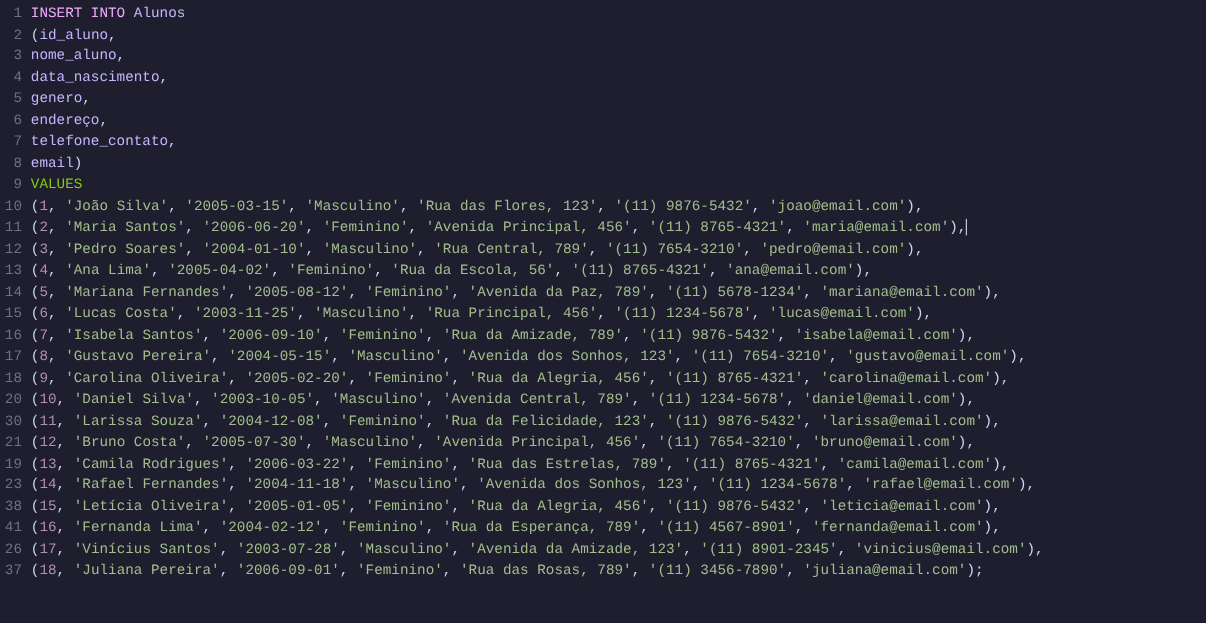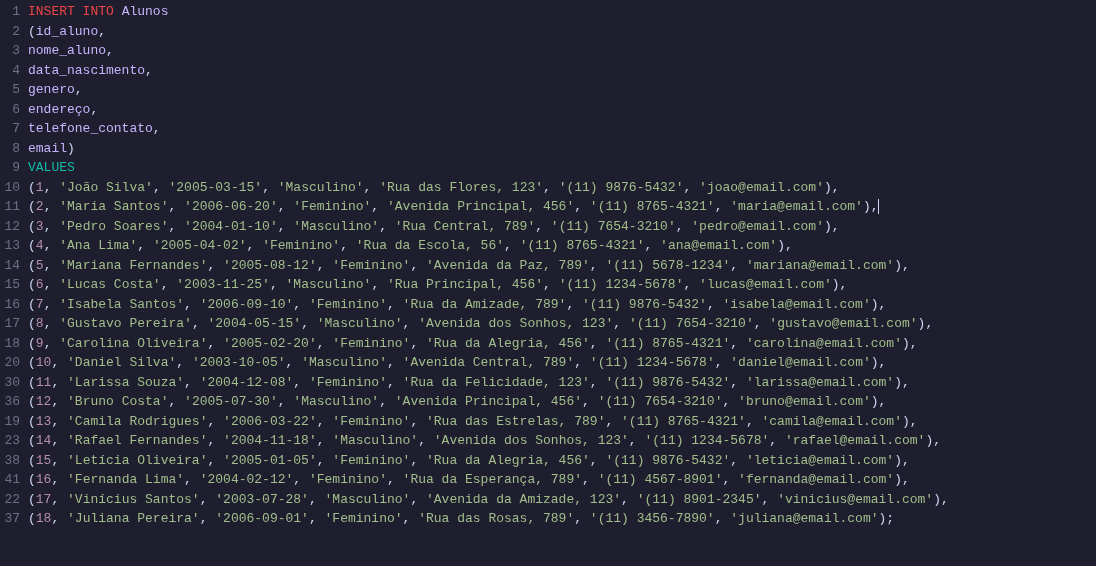--- a/index.html
+++ b/index.html
@@ -25,22 +25,22 @@
   }
   .code {
     flex: 1;
     white-space: pre;
     padding-right: 20px;
   }
   .line {
     height: 19.5px;
     line-height: 19.5px;
   }
-  .kw { color: #ef4444; }
-  .kw2 { color: #14b8a6; }
+  .kw { color: #f0abfc; }
+  .kw2 { color: #84cc16; }
   .ident { color: #c4b5fd; }
   .paren { color: #cdd6f4; }
   .punct { color: #cdd6f4; }
   .num { color: #b48ead; }
   .str { color: #a3be8c; }
   .cursor {
     display: inline-block;
     width: 1px;
     height: 15px;
     background: #cdd6f4;
@@ -66,22 +66,22 @@
       <div class="line">11</div>
       <div class="line">12</div>
       <div class="line">13</div>
       <div class="line">14</div>
       <div class="line">15</div>
       <div class="line">16</div>
       <div class="line">17</div>
       <div class="line">18</div>
       <div class="line">20</div>
       <div class="line">30</div>
-      <div class="line">36</div>
+      <div class="line">21</div>
       <div class="line">19</div>
       <div class="line">23</div>
       <div class="line">38</div>
       <div class="line">41</div>
-      <div class="line">22</div>
+      <div class="line">26</div>
       <div class="line">37</div>
     </div>
   <div class="code" id="code"><div class="line"><span class="kw">INSERT INTO</span> <span class="ident">Alunos</span></div><div class="line"><span class="paren">(</span><span class="ident">id_aluno</span><span class="punct">,</span></div><div class="line"><span class="ident">nome_aluno</span><span class="punct">,</span></div><div class="line"><span class="ident">data_nascimento</span><span class="punct">,</span></div><div class="line"><span class="ident">genero</span><span class="punct">,</span></div><div class="line"><span class="ident">endereço</span><span class="punct">,</span></div><div class="line"><span class="ident">telefone_contato</span><span class="punct">,</span></div><div class="line"><span class="ident">email</span><span class="paren">)</span></div><div class="line"><span class="kw2">VALUES</span></div><div class="line"><span class="paren">(</span><span class="num">1</span><span class="punct">,</span> <span class="str">'João Silva'</span><span class="punct">,</span> <span class="str">'2005-03-15'</span><span class="punct">,</span> <span class="str">'Masculino'</span><span class="punct">,</span> <span class="str">'Rua das Flores, 123'</span><span class="punct">,</span> <span class="str">'(11) 9876-5432'</span><span class="punct">,</span> <span class="str">'joao@email.com'</span><span class="paren">)</span><span class="punct">,</span></div><div class="line"><span class="paren">(</span><span class="num">2</span><span class="punct">,</span> <span class="str">'Maria Santos'</span><span class="punct">,</span> <span class="str">'2006-06-20'</span><span class="punct">,</span> <span class="str">'Feminino'</span><span class="punct">,</span> <span class="str">'Avenida Principal, 456'</span><span class="punct">,</span> <span class="str">'(11) 8765-4321'</span><span class="punct">,</span> <span class="str">'maria@email.com'</span><span class="paren">)</span><span class="punct">,</span><span class="cursor"></span></div><div class="line"><span class="paren">(</span><span class="num">3</span><span class="punct">,</span> <span class="str">'Pedro Soares'</span><span class="punct">,</span> <span class="str">'2004-01-10'</span><span class="punct">,</span> <span class="str">'Masculino'</span><span class="punct">,</span> <span class="str">'Rua Central, 789'</span><span class="punct">,</span> <span class="str">'(11) 7654-3210'</span><span class="punct">,</span> <span class="str">'pedro@email.com'</span><span class="paren">)</span><span class="punct">,</span></div><div class="line"><span class="paren">(</span><span class="num">4</span><span class="punct">,</span> <span class="str">'Ana Lima'</span><span class="punct">,</span> <span class="str">'2005-04-02'</span><span class="punct">,</span> <span class="str">'Feminino'</span><span class="punct">,</span> <span class="str">'Rua da Escola, 56'</span><span class="punct">,</span> <span class="str">'(11) 8765-4321'</span><span class="punct">,</span> <span class="str">'ana@email.com'</span><span class="paren">)</span><span class="punct">,</span></div><div class="line"><span class="paren">(</span><span class="num">5</span><span class="punct">,</span> <span class="str">'Mariana Fernandes'</span><span class="punct">,</span> <span class="str">'2005-08-12'</span><span class="punct">,</span> <span class="str">'Feminino'</span><span class="punct">,</span> <span class="str">'Avenida da Paz, 789'</span><span class="punct">,</span> <span class="str">'(11) 5678-1234'</span><span class="punct">,</span> <span class="str">'mariana@email.com'</span><span class="paren">)</span><span class="punct">,</span></div><div class="line"><span class="paren">(</span><span class="num">6</span><span class="punct">,</span> <span class="str">'Lucas Costa'</span><span class="punct">,</span> <span class="str">'2003-11-25'</span><span class="punct">,</span> <span class="str">'Masculino'</span><span class="punct">,</span> <span class="str">'Rua Principal, 456'</span><span class="punct">,</span> <span class="str">'(11) 1234-5678'</span><span class="punct">,</span> <span class="str">'lucas@email.com'</span><span class="paren">)</span><span class="punct">,</span></div><div class="line"><span class="paren">(</span><span class="num">7</span><span class="punct">,</span> <span class="str">'Isabela Santos'</span><span class="punct">,</span> <span class="str">'2006-09-10'</span><span class="punct">,</span> <span class="str">'Feminino'</span><span class="punct">,</span> <span class="str">'Rua da Amizade, 789'</span><span class="punct">,</span> <span class="str">'(11) 9876-5432'</span><span class="punct">,</span> <span class="str">'isabela@email.com'</span><span class="paren">)</span><span class="punct">,</span></div><div class="line"><span class="paren">(</span><span class="num">8</span><span class="punct">,</span> <span class="str">'Gustavo Pereira'</span><span class="punct">,</span> <span class="str">'2004-05-15'</span><span class="punct">,</span> <span class="str">'Masculino'</span><span class="punct">,</span> <span class="str">'Avenida dos Sonhos, 123'</span><span class="punct">,</span> <span class="str">'(11) 7654-3210'</span><span class="punct">,</span> <span class="str">'gustavo@email.com'</span><span class="paren">)</span><span class="punct">,</span></div><div class="line"><span class="paren">(</span><span class="num">9</span><span class="punct">,</span> <span class="str">'Carolina Oliveira'</span><span class="punct">,</span> <span class="str">'2005-02-20'</span><span class="punct">,</span> <span class="str">'Feminino'</span><span class="punct">,</span> <span class="str">'Rua da Alegria, 456'</span><span class="punct">,</span> <span class="str">'(11) 8765-4321'</span><span class="punct">,</span> <span class="str">'carolina@email.com'</span><span class="paren">)</span><span class="punct">,</span></div><div class="line"><span class="paren">(</span><span class="num">10</span><span class="punct">,</span> <span class="str">'Daniel Silva'</span><span class="punct">,</span> <span class="str">'2003-10-05'</span><span class="punct">,</span> <span class="str">'Masculino'</span><span class="punct">,</span> <span class="str">'Avenida Central, 789'</span><span class="punct">,</span> <span class="str">'(11) 1234-5678'</span><span class="punct">,</span> <span class="str">'daniel@email.com'</span><span class="paren">)</span><span class="punct">,</span></div><div class="line"><span class="paren">(</span><span class="num">11</span><span class="punct">,</span> <span class="str">'Larissa Souza'</span><span class="punct">,</span> <span class="str">'2004-12-08'</span><span class="punct">,</span> <span class="str">'Feminino'</span><span class="punct">,</span> <span class="str">'Rua da Felicidade, 123'</span><span class="punct">,</span> <span class="str">'(11) 9876-5432'</span><span class="punct">,</span> <span class="str">'larissa@email.com'</span><span class="paren">)</span><span class="punct">,</span></div><div class="line"><span class="paren">(</span><span class="num">12</span><span class="punct">,</span> <span class="str">'Bruno Costa'</span><span class="punct">,</span> <span class="str">'2005-07-30'</span><span class="punct">,</span> <span class="str">'Masculino'</span><span class="punct">,</span> <span class="str">'Avenida Principal, 456'</span><span class="punct">,</span> <span class="str">'(11) 7654-3210'</span><span class="punct">,</span> <span class="str">'bruno@email.com'</span><span class="paren">)</span><span class="punct">,</span></div><div class="line"><span class="paren">(</span><span class="num">13</span><span class="punct">,</span> <span class="str">'Camila Rodrigues'</span><span class="punct">,</span> <span class="str">'2006-03-22'</span><span class="punct">,</span> <span class="str">'Feminino'</span><span class="punct">,</span> <span class="str">'Rua das Estrelas, 789'</span><span class="punct">,</span> <span class="str">'(11) 8765-4321'</span><span class="punct">,</span> <span class="str">'camila@email.com'</span><span class="paren">)</span><span class="punct">,</span></div><div class="line"><span class="paren">(</span><span class="num">14</span><span class="punct">,</span> <span class="str">'Rafael Fernandes'</span><span class="punct">,</span> <span class="str">'2004-11-18'</span><span class="punct">,</span> <span class="str">'Masculino'</span><span class="punct">,</span> <span class="str">'Avenida dos Sonhos, 123'</span><span class="punct">,</span> <span class="str">'(11) 1234-5678'</span><span class="punct">,</span> <span class="str">'rafael@email.com'</span><span class="paren">)</span><span class="punct">,</span></div><div class="line"><span class="paren">(</span><span class="num">15</span><span class="punct">,</span> <span class="str">'Letícia Oliveira'</span><span class="punct">,</span> <span class="str">'2005-01-05'</span><span class="punct">,</span> <span class="str">'Feminino'</span><span class="punct">,</span> <span class="str">'Rua da Alegria, 456'</span><span class="punct">,</span> <span class="str">'(11) 9876-5432'</span><span class="punct">,</span> <span class="str">'leticia@email.com'</span><span class="paren">)</span><span class="punct">,</span></div><div class="line"><span class="paren">(</span><span class="num">16</span><span class="punct">,</span> <span class="str">'Fernanda Lima'</span><span class="punct">,</span> <span class="str">'2004-02-12'</span><span class="punct">,</span> <span class="str">'Feminino'</span><span class="punct">,</span> <span class="str">'Rua da Esperança, 789'</span><span class="punct">,</span> <span class="str">'(11) 4567-8901'</span><span class="punct">,</span> <span class="str">'fernanda@email.com'</span><span class="paren">)</span><span class="punct">,</span></div><div class="line"><span class="paren">(</span><span class="num">17</span><span class="punct">,</span> <span class="str">'Vinícius Santos'</span><span class="punct">,</span> <span class="str">'2003-07-28'</span><span class="punct">,</span> <span class="str">'Masculino'</span><span class="punct">,</span> <span class="str">'Avenida da Amizade, 123'</span><span class="punct">,</span> <span class="str">'(11) 8901-2345'</span><span class="punct">,</span> <span class="str">'vinicius@email.com'</span><span class="paren">)</span><span class="punct">,</span></div><div class="line"><span class="paren">(</span><span class="num">18</span><span class="punct">,</span> <span class="str">'Juliana Pereira'</span><span class="punct">,</span> <span class="str">'2006-09-01'</span><span class="punct">,</span> <span class="str">'Feminino'</span><span class="punct">,</span> <span class="str">'Rua das Rosas, 789'</span><span class="punct">,</span> <span class="str">'(11) 3456-7890'</span><span class="punct">,</span> <span class="str">'juliana@email.com'</span><span class="paren">)</span><span class="punct">;</span></div></div>
 </div>
 
 </body></html>

